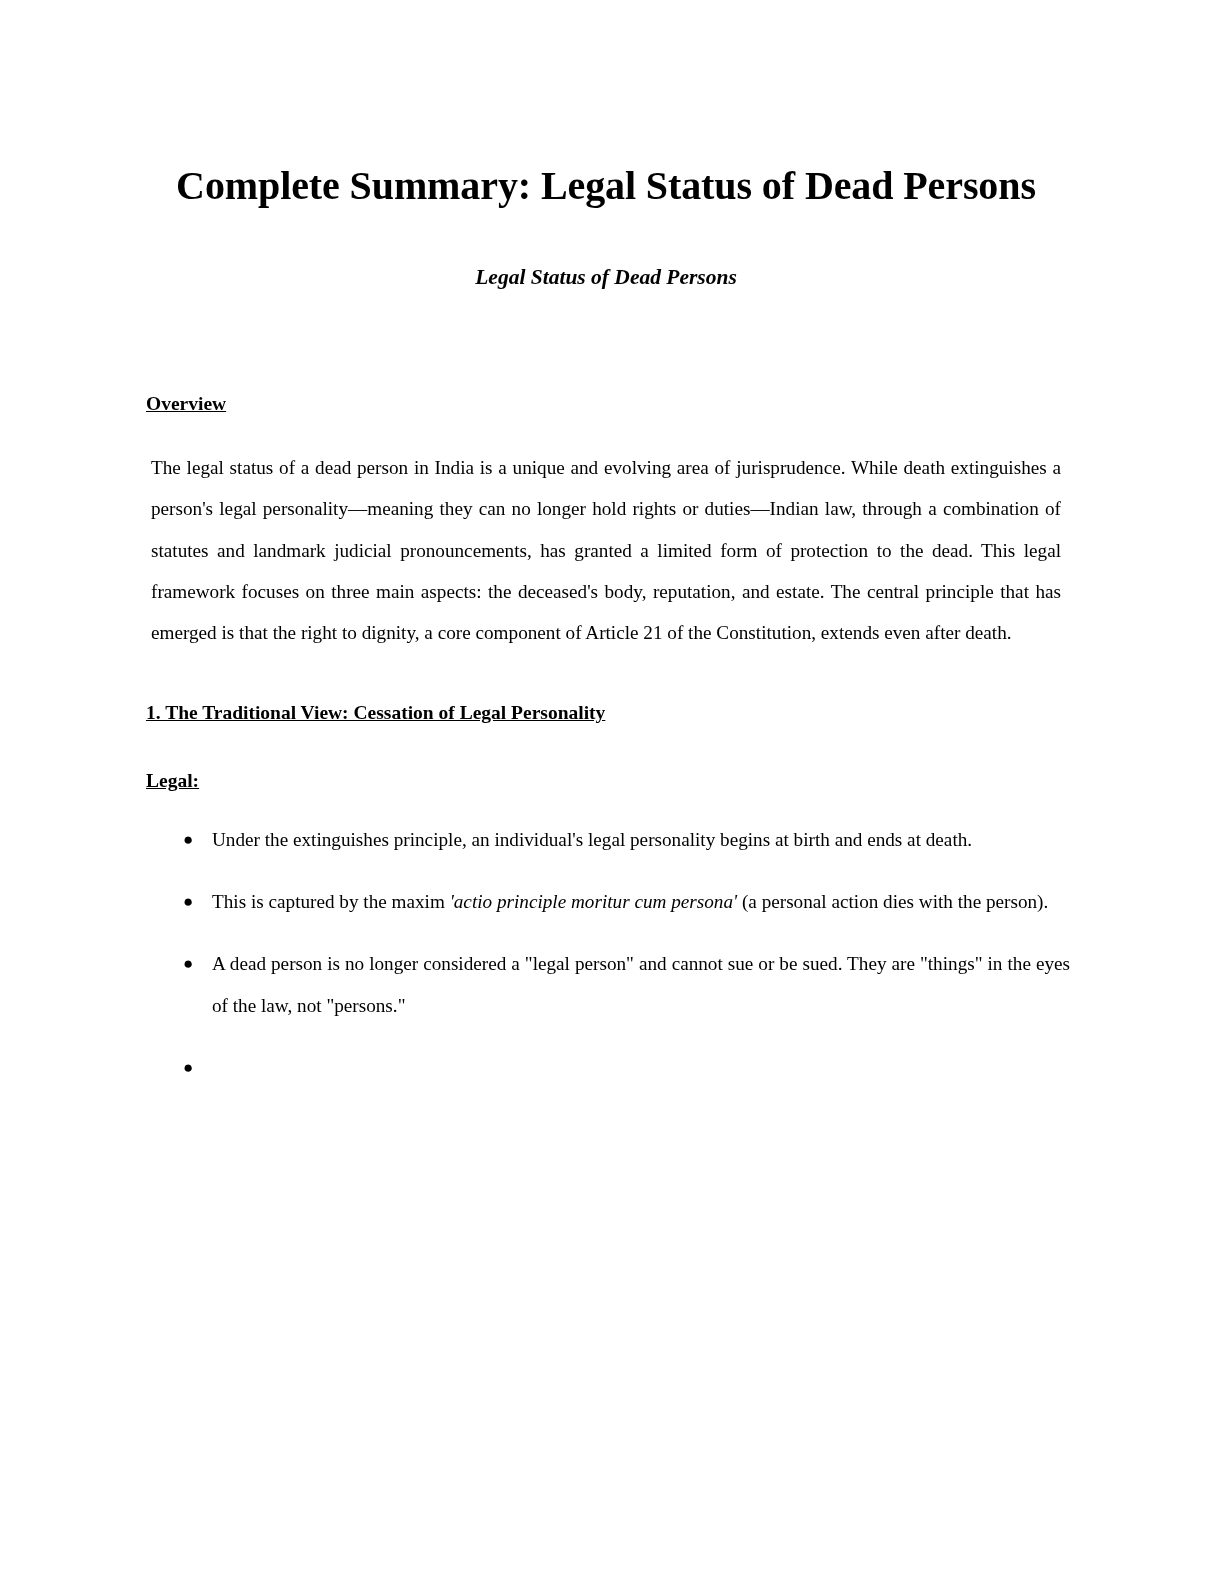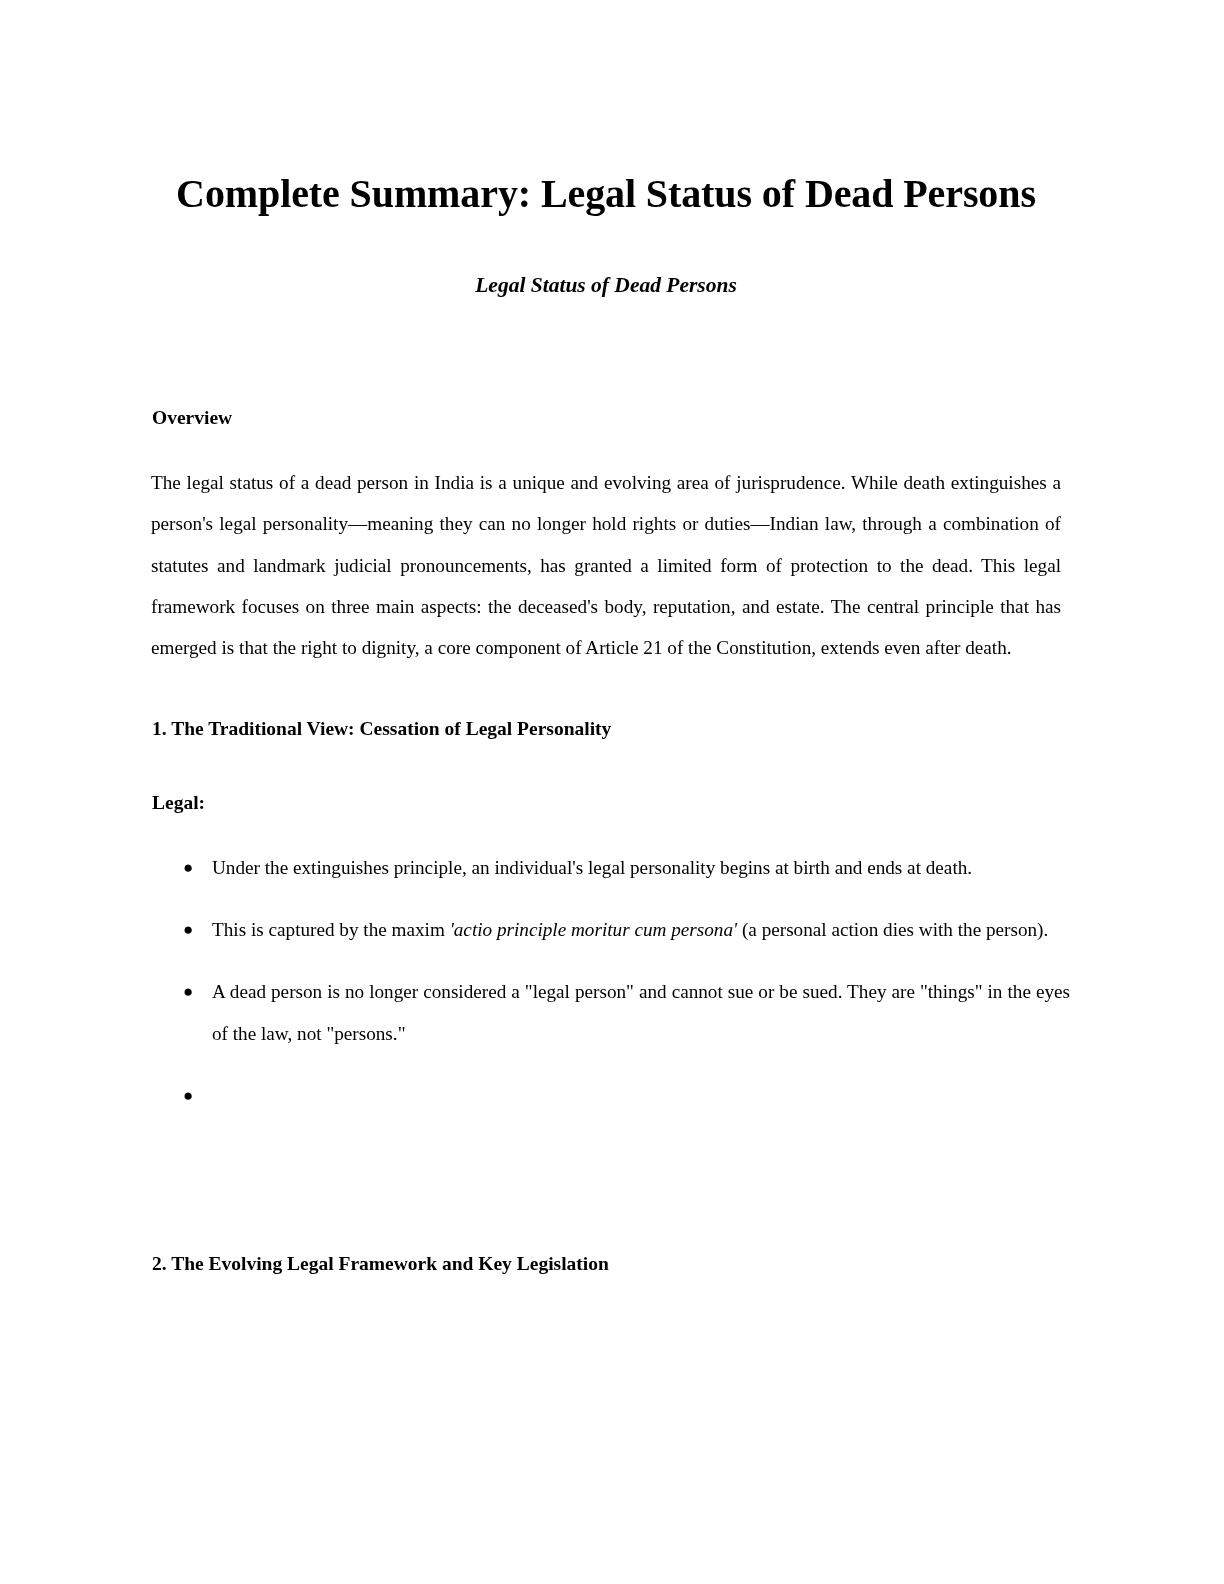--- a/index.html
+++ b/index.html
@@ -19,21 +19,21 @@
     position: relative;
     width: 1224px;
     height: 1584px;
     box-sizing: border-box;
     padding: 0;
     overflow: hidden;
   }
   .content {
     position: absolute;
     left: 142px;
-    top: 12px;
+    top: 4px;
     width: 928px;
   }
 
   .doc-title {
     font-size: 40px;
     font-weight: bold;
     text-align: center;
     line-height: 1.2;
     margin: 0;
     padding-top: 158px;
@@ -48,21 +48,22 @@
     line-height: 1.25;
     margin: 2px;
     padding-top: 52px;
   }
 
   .section-heading {
     font-size: 19.5px;
     font-weight: bold;
     text-align: left;
     line-height: 1.3;
-    margin: 10px;
+    margin: 4px;
+    text-decoration: underline;
   }
 
   .h-overview { padding-top: 96px; }
   .h-sec1     { padding-top: 38px; }
   .h-status   { padding-top: 38px; }
   .h-sec2     { padding-top: 38px; }
 
   .body-para {
     font-size: 19.2px;
     line-height: 41.2px;
@@ -134,16 +135,15 @@
         <span>A dead person is no longer considered a "legal person" and cannot sue or be sued. They are "things" in the eyes of the law, not "persons."</span><span class="ital"></span><span></span>
       </li>
       <li>
         <span class="bullet-marker">●</span>
         <span class="ital"></span><span></span>
       </li>
     </ul>
 
     <div class="spacer-block"></div>
 
-    <h3 class="section-heading h-sec2">2. The Evolving Legal Framework and Key Legislation</h3>
 
   </div>
 </div>
 
 </body></html>

